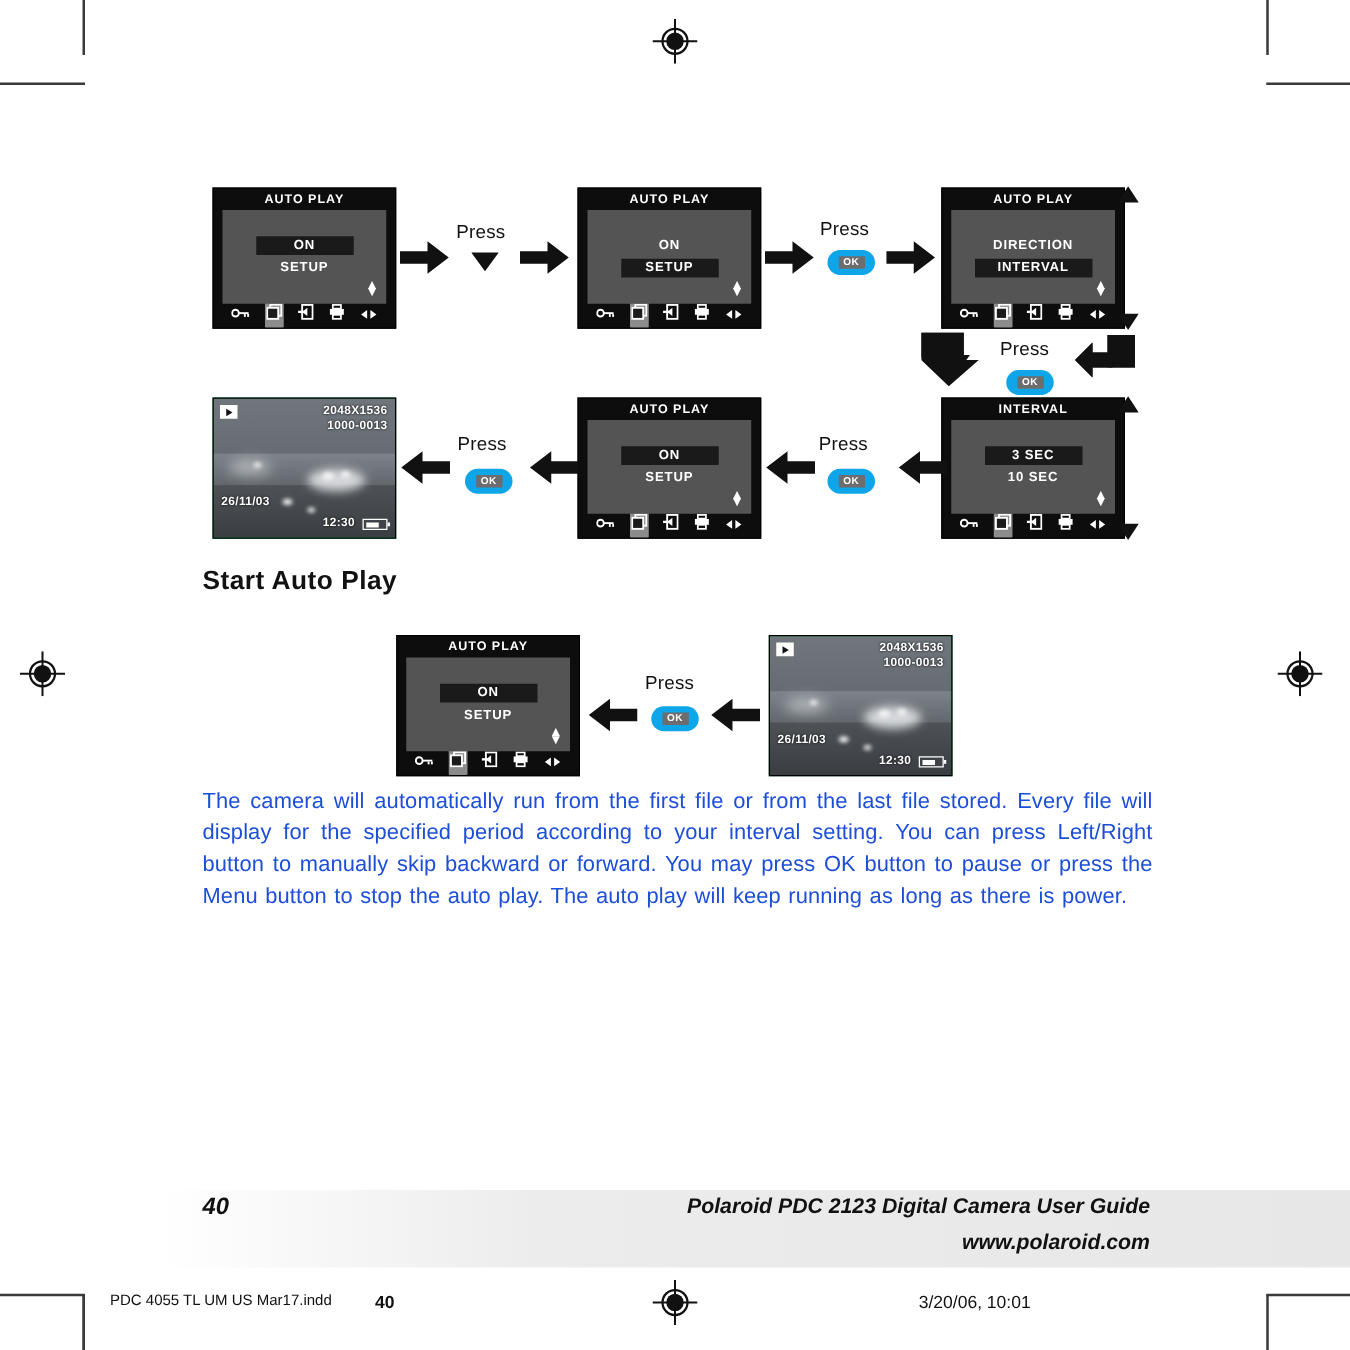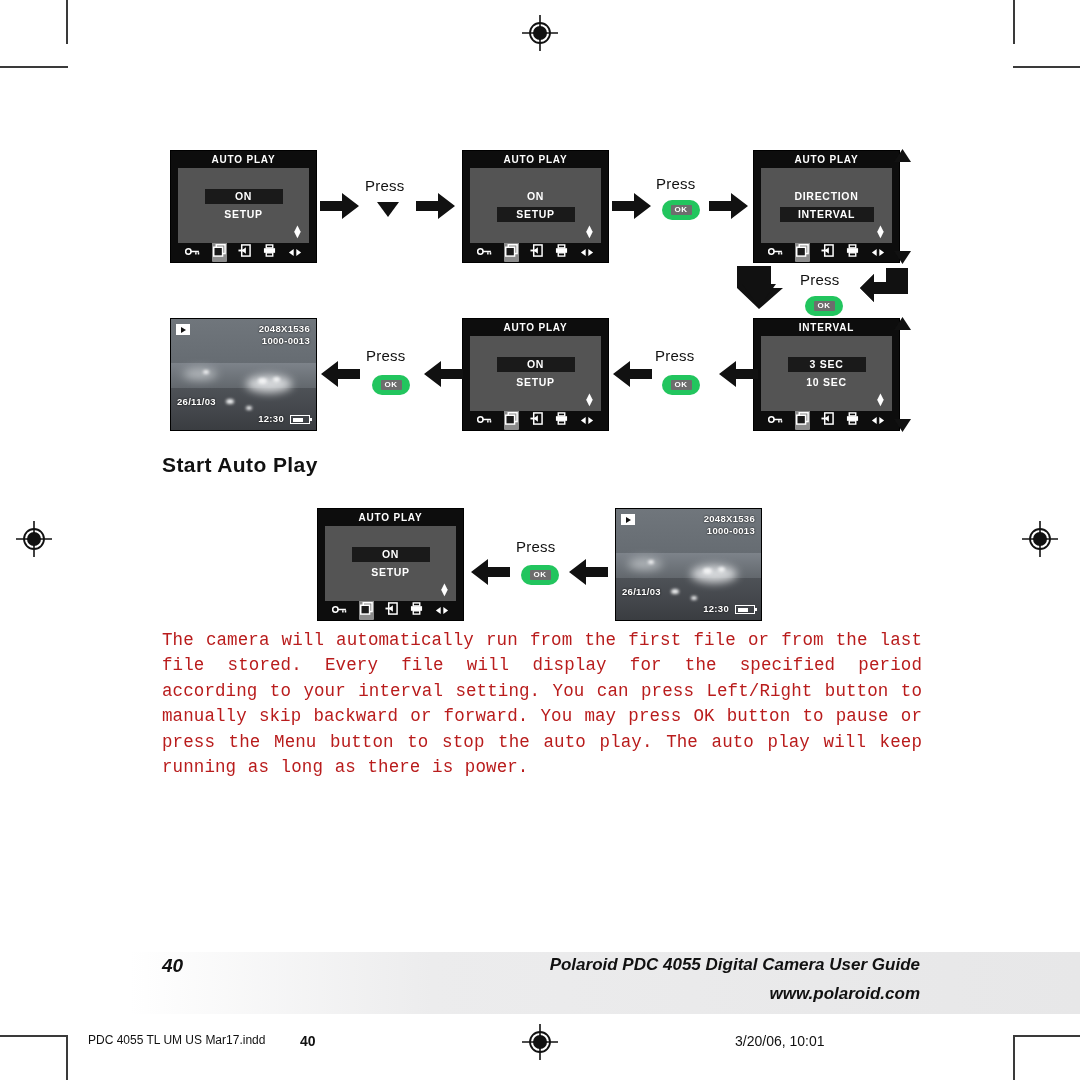--- a/index.html
+++ b/index.html
@@ -142,21 +142,21 @@
   .press{
     position:absolute;
     font-size:15px;
     color:#111;
     letter-spacing:.2px;
     white-space:nowrap;
   }
   .okbtn{
     position:absolute;
     width:38px;height:20px;
-    background:#22c55e;
+    background:#0ea5e9;
     border-radius:10px;
     display:flex;align-items:center;justify-content:center;
   }
   .okbtn span{
     background:#6d6d6d;color:#fff;
     font-size:8px;font-weight:bold;letter-spacing:.5px;
     padding:1px 4px;line-height:1.1;
     border-radius:1px;
   }
   .dtri{position:absolute;}
@@ -164,24 +164,23 @@
   
   .navtri{position:absolute;}
 
   
   .para{
     position:absolute;
     left:162px;top:628px;width:760px;
     font-size:17.5px;
     line-height:25.4px;
     text-align:justify;
-    color:#b91c1c;
+    color:#1d4ed8;
     letter-spacing:.1px;
     word-spacing:1px;
-    font-family:Liberation Mono, monospace;
   }
 
   
   .footer-band{
     position:absolute;left:0;top:952px;width:1080px;height:62px;
     background:linear-gradient(to right,#ffffff 0%,#ffffff 12%,#ececed 40%,#e7e7e8 100%);
   }
   .pageno{
     position:absolute;left:162px;top:955px;
     font-size:19px;font-weight:bold;font-style:italic;
@@ -641,20 +640,20 @@
     <div class="ph-lbl" style="right:6px;top:17px;">1000-0013</div>
     <div class="ph-lbl" style="left:6px;bottom:22px;">26/11/03</div>
     <div class="ph-lbl" style="right:32px;bottom:5px;">12:30</div>
     <div class="ph-batt"></div>
   </div>
 
   <div class="para">The camera will automatically run from the first file or from the last file stored. Every file will display for the specified period according to your interval setting. You can press Left/Right button to manually skip backward or forward. You may press OK button to pause or press the Menu button to stop the auto play. The auto play will keep running as long as there is power.</div>
 
   <div class="footer-band"></div>
   <div class="pageno">40</div>
-  <div class="foot-title">Polaroid PDC 4055 Digital Camera User Guide</div>
+  <div class="foot-title">Polaroid PDC 2123 Digital Camera User Guide</div>
   <div class="foot-url">www.polaroid.com</div>
 
   <div class="slug-left">PDC 4055 TL UM US Mar17.indd</div>
   <div class="slug-pg">40</div>
   <div class="slug-right">3/20/06, 10:01</div>
 
 </div>
 
 </body></html>

